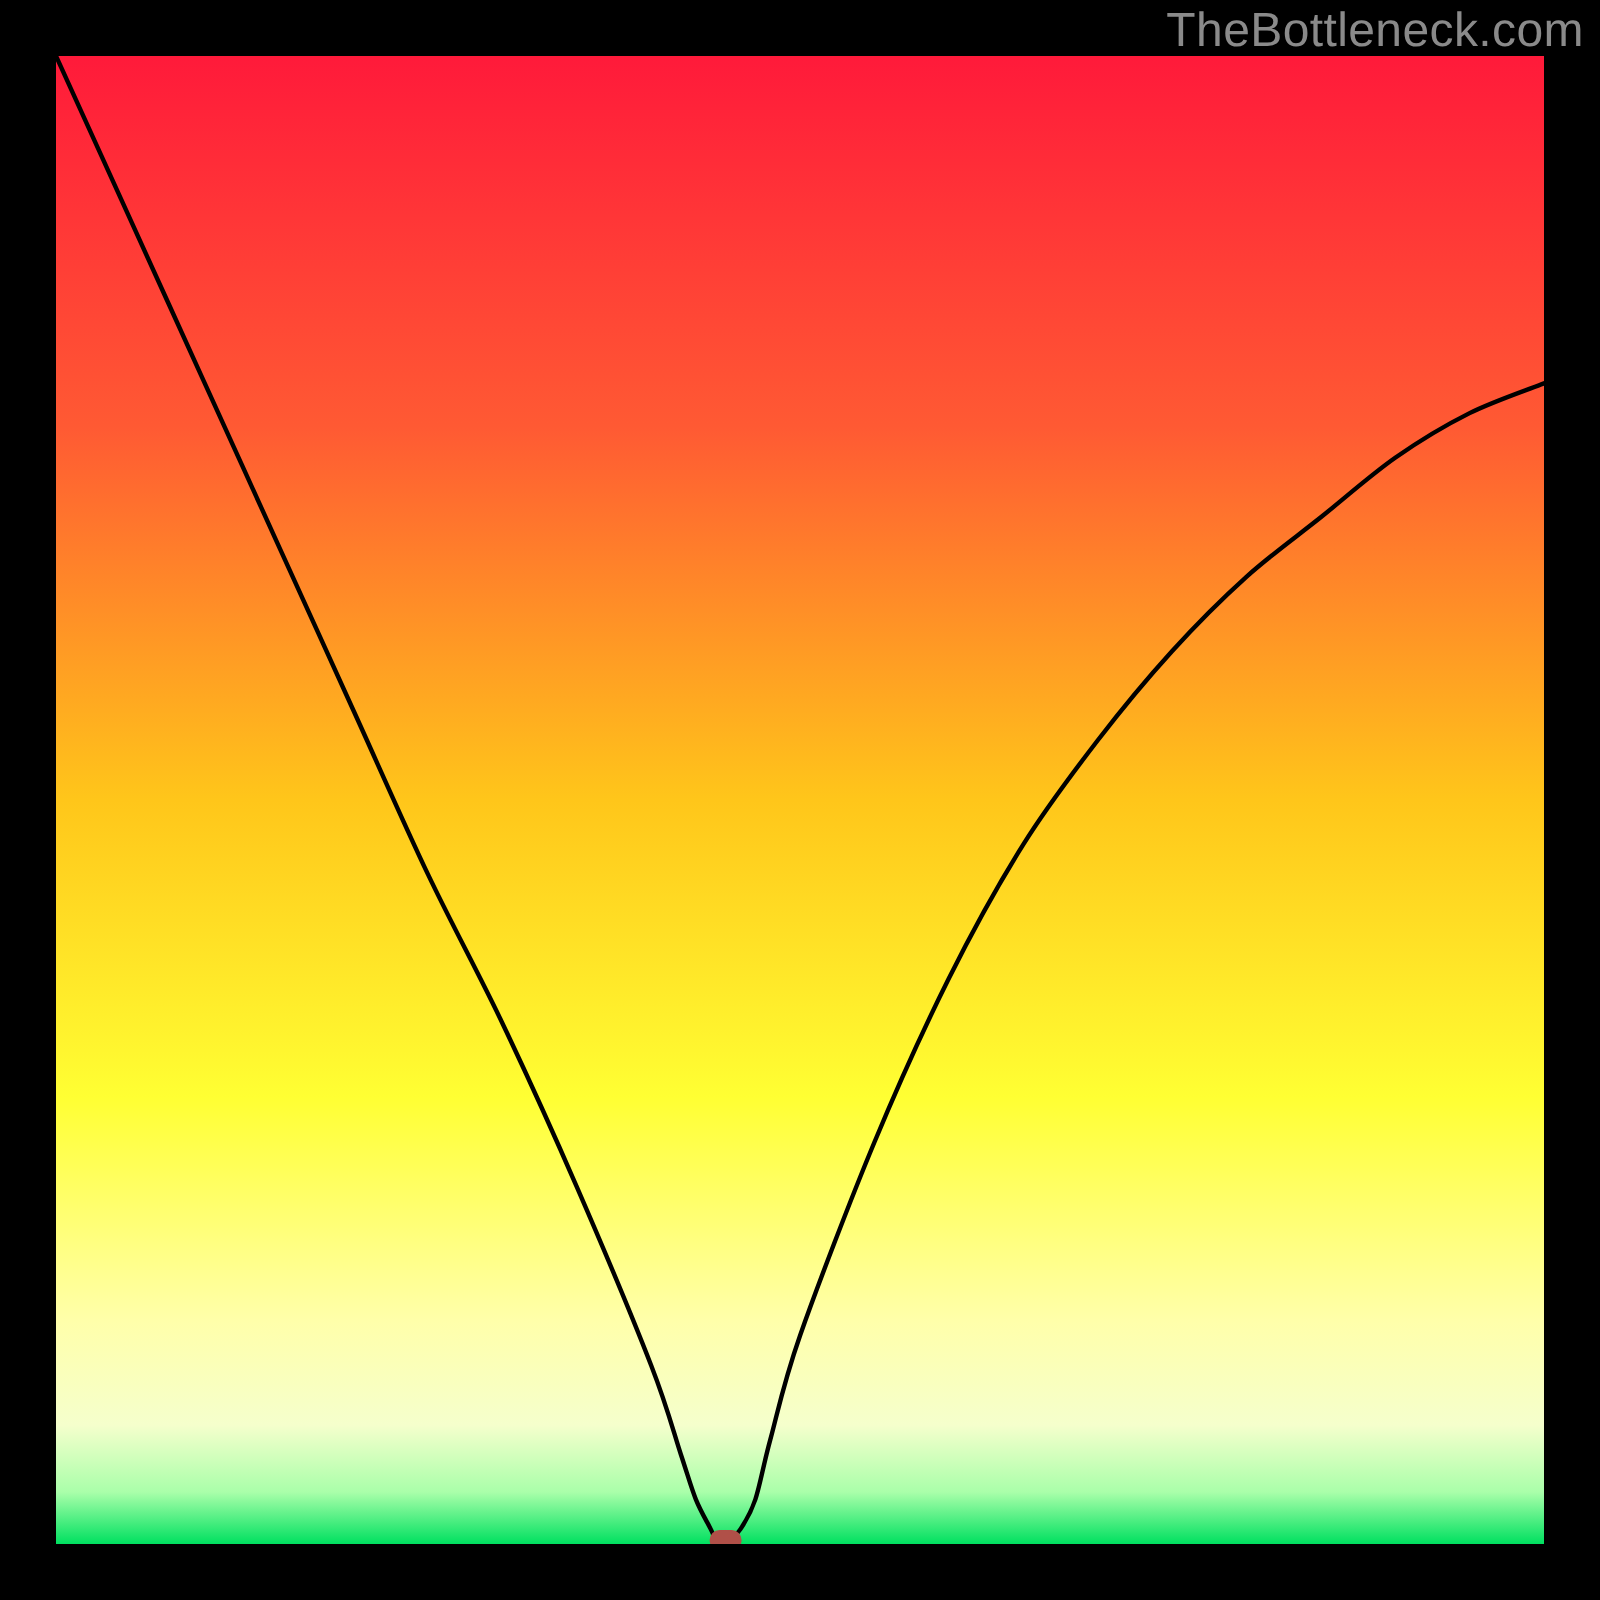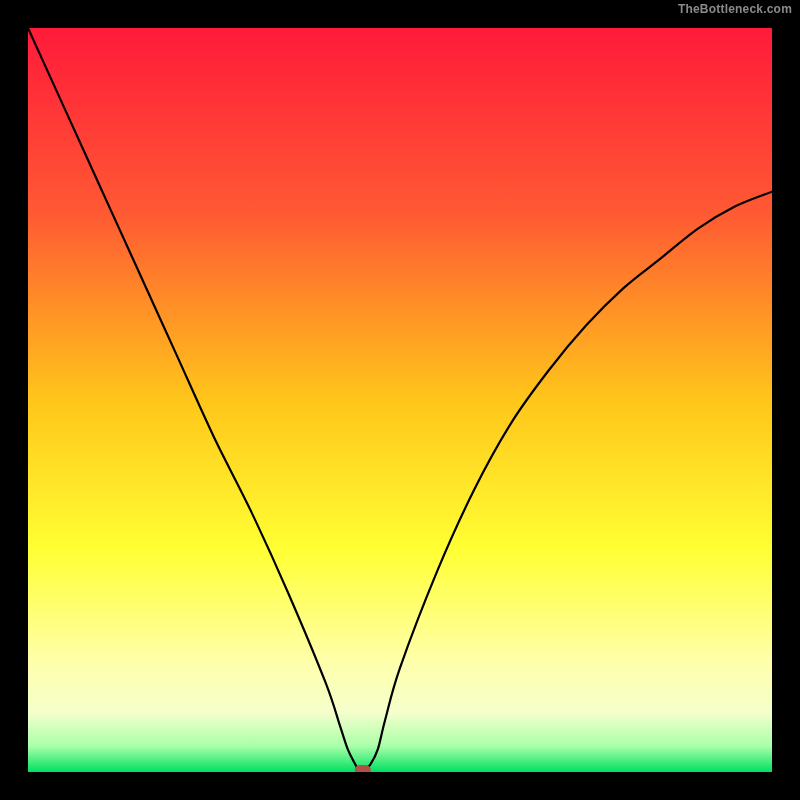--- a/index.html
+++ b/index.html
@@ -10,22 +10,22 @@
     background: #000;
     font-family: Arial, Helvetica, sans-serif;
     position: relative;
     overflow: hidden;
   }
   .watermark {
     position: absolute;
     top: 2px;
     right: 8px;
     color: #8a8a8a;
-    font-size: 12px;
-    font-weight: 700;
+    font-size: 24px;
+    font-weight: 400;
     z-index: 3;
     letter-spacing: 0.2px;
   }
   .plot-frame {
     position: absolute;
     left: 28px;
     top: 28px;
     width: 744px;
     height: 744px;
     background: #000;

